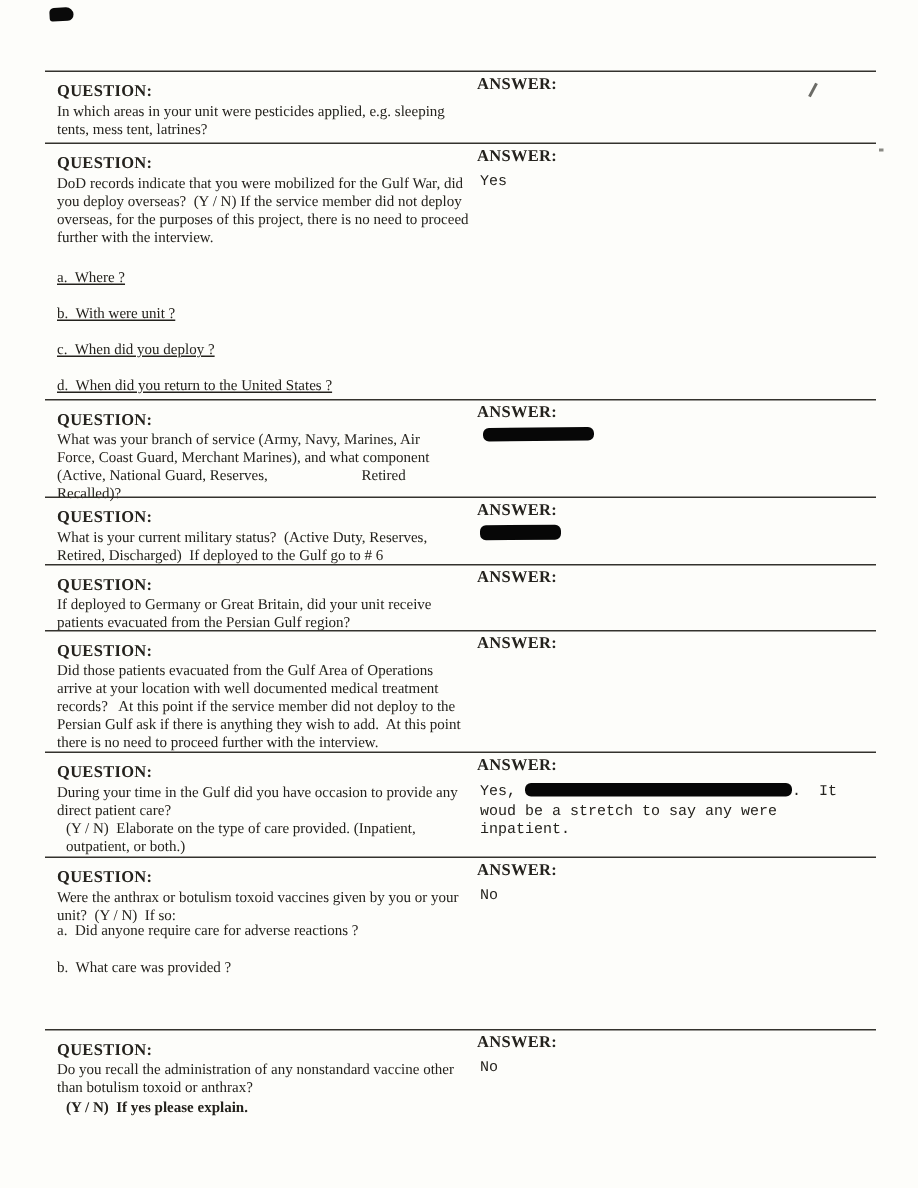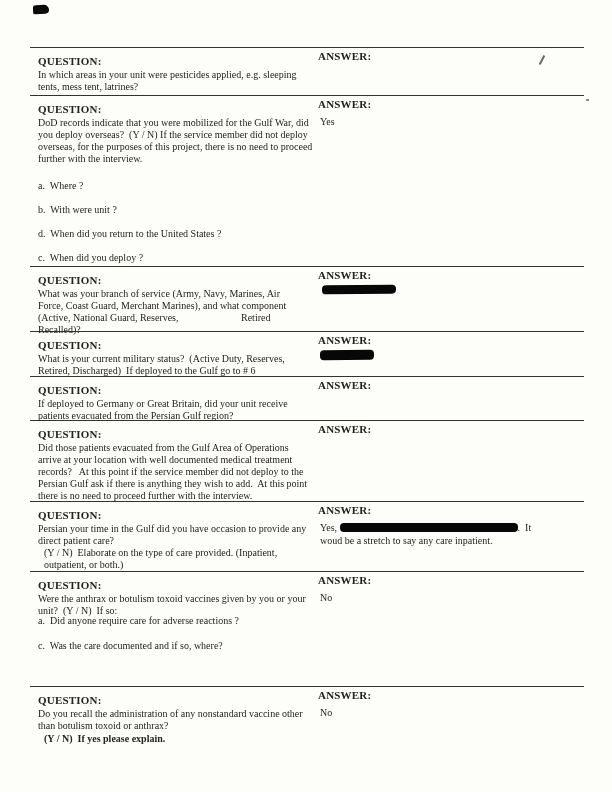--- a/index.html
+++ b/index.html
@@ -9,26 +9,26 @@
     position:relative; width:612px; height:792px;
     background:#fdfdfa; overflow:hidden; margin:0 auto;
   }
   .qa { position:absolute; left:0; width:612px; }
   .s1{top:47px} .s2{top:95px} .s3{top:266px} .s4{top:331px} .s5{top:376px}
   .s6{top:420px} .s7{top:501px} .s8{top:571px} .s9{top:686px}
   .divider { position:absolute; top:0; left:30px; width:554px; height:1px; background:#34322d; }
   .qlabel { position:absolute; left:38px; top:8px; font-weight:bold; font-size:11px; letter-spacing:.2px; }
   .alabel { position:absolute; left:318px; top:3px; font-weight:bold; font-size:11px; letter-spacing:.2px; }
   .qtext  { position:absolute; left:38px; top:22px; width:302px; font-size:10px; line-height:12px; white-space:pre-wrap; }
-  .atext  { position:absolute; left:320px; top:21px; width:262px; font-size:10px; line-height:12.5px; white-space:pre-wrap; }
+  .atext  { position:absolute; left:320px; top:21px; width:262px; font-size:10px; line-height:12.5px; white-space:pre-wrap;font-family:Liberation Mono, monospace; }
   .qline2 { position:absolute; left:44px; width:280px; font-size:10px; line-height:12px; white-space:pre-wrap; }
   .s7 .qline2 { top:46px; }
   .s9 .qline2 { top:47px;font-weight:bold; }
   .subitems { position:absolute; left:38px; font-size:10px; }
-  .s2 .subitems { top:85px; }
+  .s2 .subitems { top:85px;text-decoration:underline; }
   .s8 .subitems { top:44px; }
   .subitem { line-height:12px; white-space:pre; }
   .s2 .subitem { margin-bottom:12px; }
   .s8 .subitem { margin-bottom:13px; }
   .redact { position:absolute; background:#070707; border-radius:4px; }
   .s3 .redact { left:322px; top:19px; width:74px; height:9px; transform:rotate(-.6deg); }
   .s4 .redact { left:320px; top:19px; width:54px; height:10px; transform:rotate(-.4deg); }
   .redact-inline { display:inline-block; width:178px; height:9px; background:#070707; border-radius:4px; vertical-align:-1px; }
   .artifact-blob { position:absolute; left:33px; top:5px; width:16px; height:9px; background:#0a0a0a; border-radius:3px 5px 4px 2px; transform:rotate(-3deg); }
   .artifact-tick { position:absolute; left:541px; top:55px; width:2px; height:10px; background:#6b6b66; transform:rotate(28deg); }
@@ -57,22 +57,22 @@
     <div class="alabel">ANSWER:</div>
     <div class="qlabel">QUESTION:</div>
     <div class="qtext">DoD records indicate that you were mobilized for the Gulf War, did
 you deploy overseas?  (Y / N) If the service member did not deploy
 overseas, for the purposes of this project, there is no need to proceed
 further with the interview.</div>
     <div class="atext">Yes</div>
     <div class="subitems">
       <div class="subitem">a.  Where ?</div>
       <div class="subitem">b.  With were unit ?</div>
+      <div class="subitem">c.  When did you deploy ?</div>
       <div class="subitem">d.  When did you return to the United States ?</div>
-      <div class="subitem">c.  When did you deploy ?</div>
     </div>
   </section>
 
   <section class="qa s3">
     <div class="divider"></div>
     <div class="alabel">ANSWER:</div>
     <div class="qlabel">QUESTION:</div>
     <div class="qtext">What was your branch of service (Army, Navy, Marines, Air
 Force, Coast Guard, Merchant Marines), and what component
 (Active, National Guard, Reserves,                         Retired
@@ -105,37 +105,37 @@
 arrive at your location with well documented medical treatment
 records?   At this point if the service member did not deploy to the
 Persian Gulf ask if there is anything they wish to add.  At this point
 there is no need to proceed further with the interview.</div>
   </section>
 
   <section class="qa s7">
     <div class="divider"></div>
     <div class="alabel">ANSWER:</div>
     <div class="qlabel">QUESTION:</div>
-    <div class="qtext">Persian your time in the Gulf did you have occasion to provide any
+    <div class="qtext">During your time in the Gulf did you have occasion to provide any
 direct patient care?</div>
     <div class="qline2">(Y / N)  Elaborate on the type of care provided. (Inpatient,
 outpatient, or both.)</div>
-    <div class="atext"><span>Yes, </span><span class="redact-inline"></span><span>.  It</span><br><span>woud be a stretch to say any care inpatient.</span></div>
+    <div class="atext"><span>Yes, </span><span class="redact-inline"></span><span>.  It</span><br><span>woud be a stretch to say any were inpatient.</span></div>
   </section>
 
   <section class="qa s8">
     <div class="divider"></div>
     <div class="alabel">ANSWER:</div>
     <div class="qlabel">QUESTION:</div>
     <div class="qtext">Were the anthrax or botulism toxoid vaccines given by you or your
 unit?  (Y / N)  If so:</div>
     <div class="atext">No</div>
     <div class="subitems">
       <div class="subitem">a.  Did anyone require care for adverse reactions ?</div>
-      <div class="subitem">c.  Was the care documented and if so, where?</div>
+      <div class="subitem">b.  What care was provided ?</div>
     </div>
   </section>
 
   <section class="qa s9">
     <div class="divider"></div>
     <div class="alabel">ANSWER:</div>
     <div class="qlabel">QUESTION:</div>
     <div class="qtext">Do you recall the administration of any nonstandard vaccine other
 than botulism toxoid or anthrax?</div>
     <div class="qline2">(Y / N)  If yes please explain.</div>

